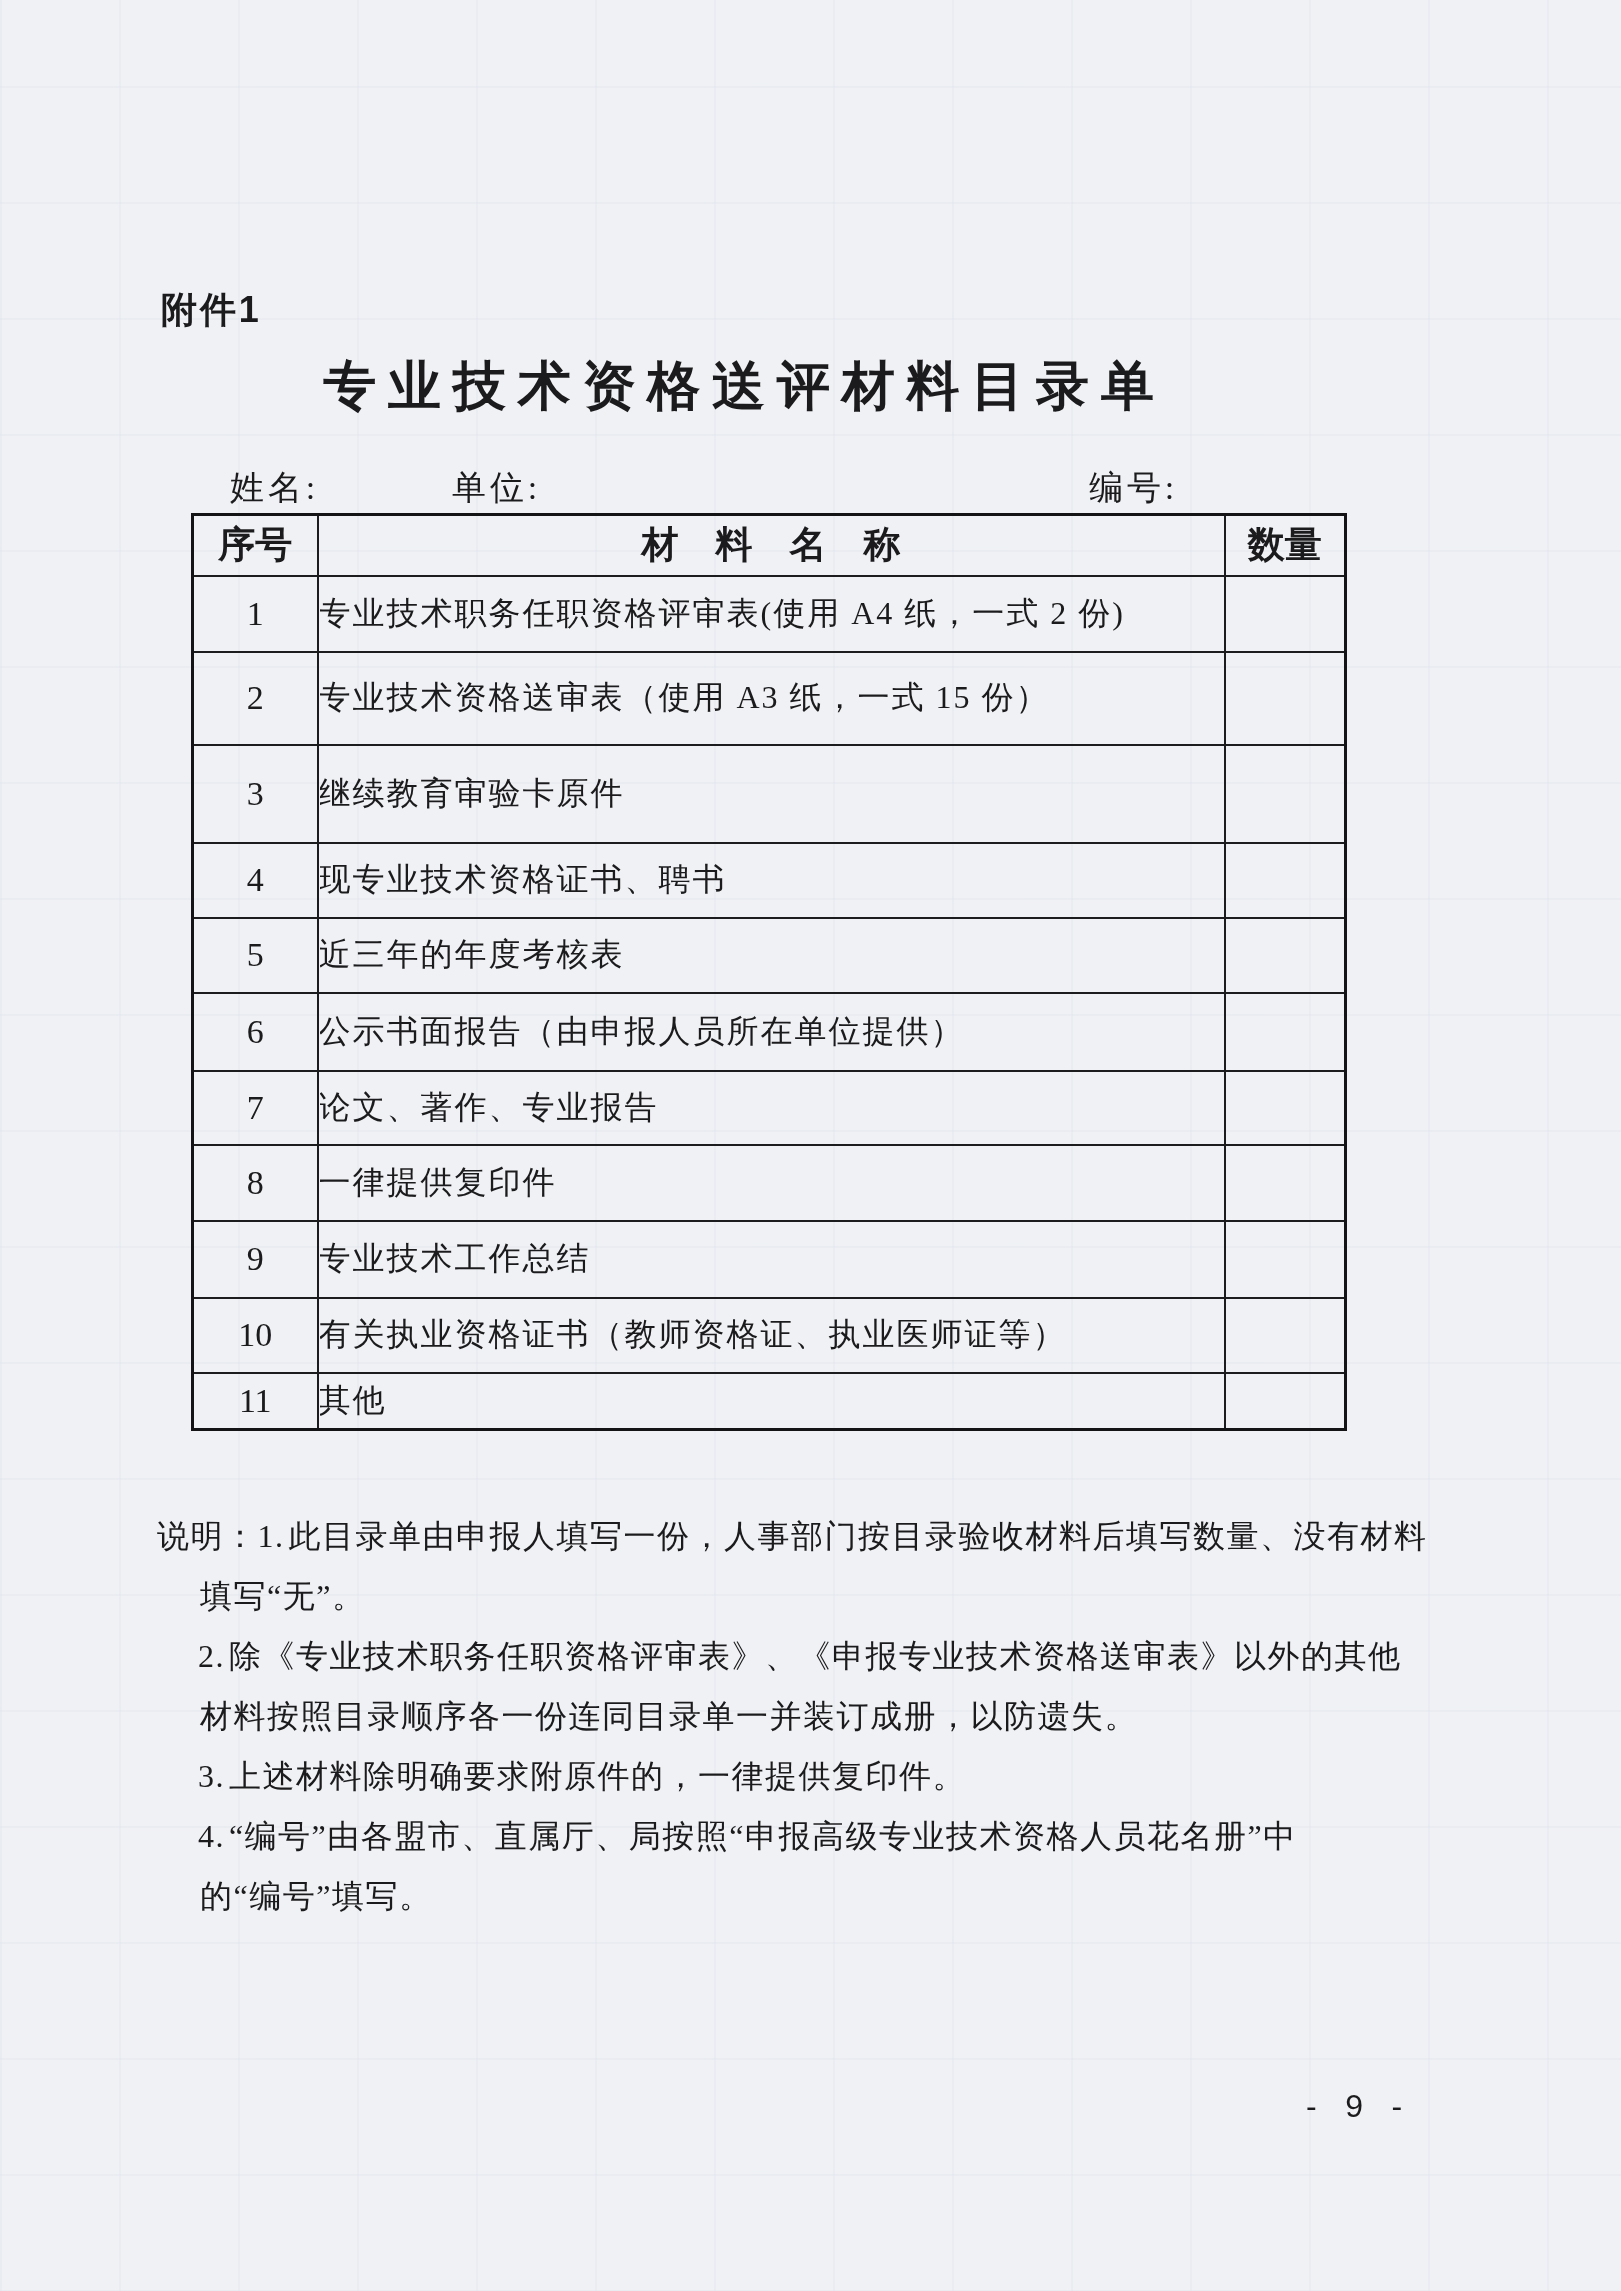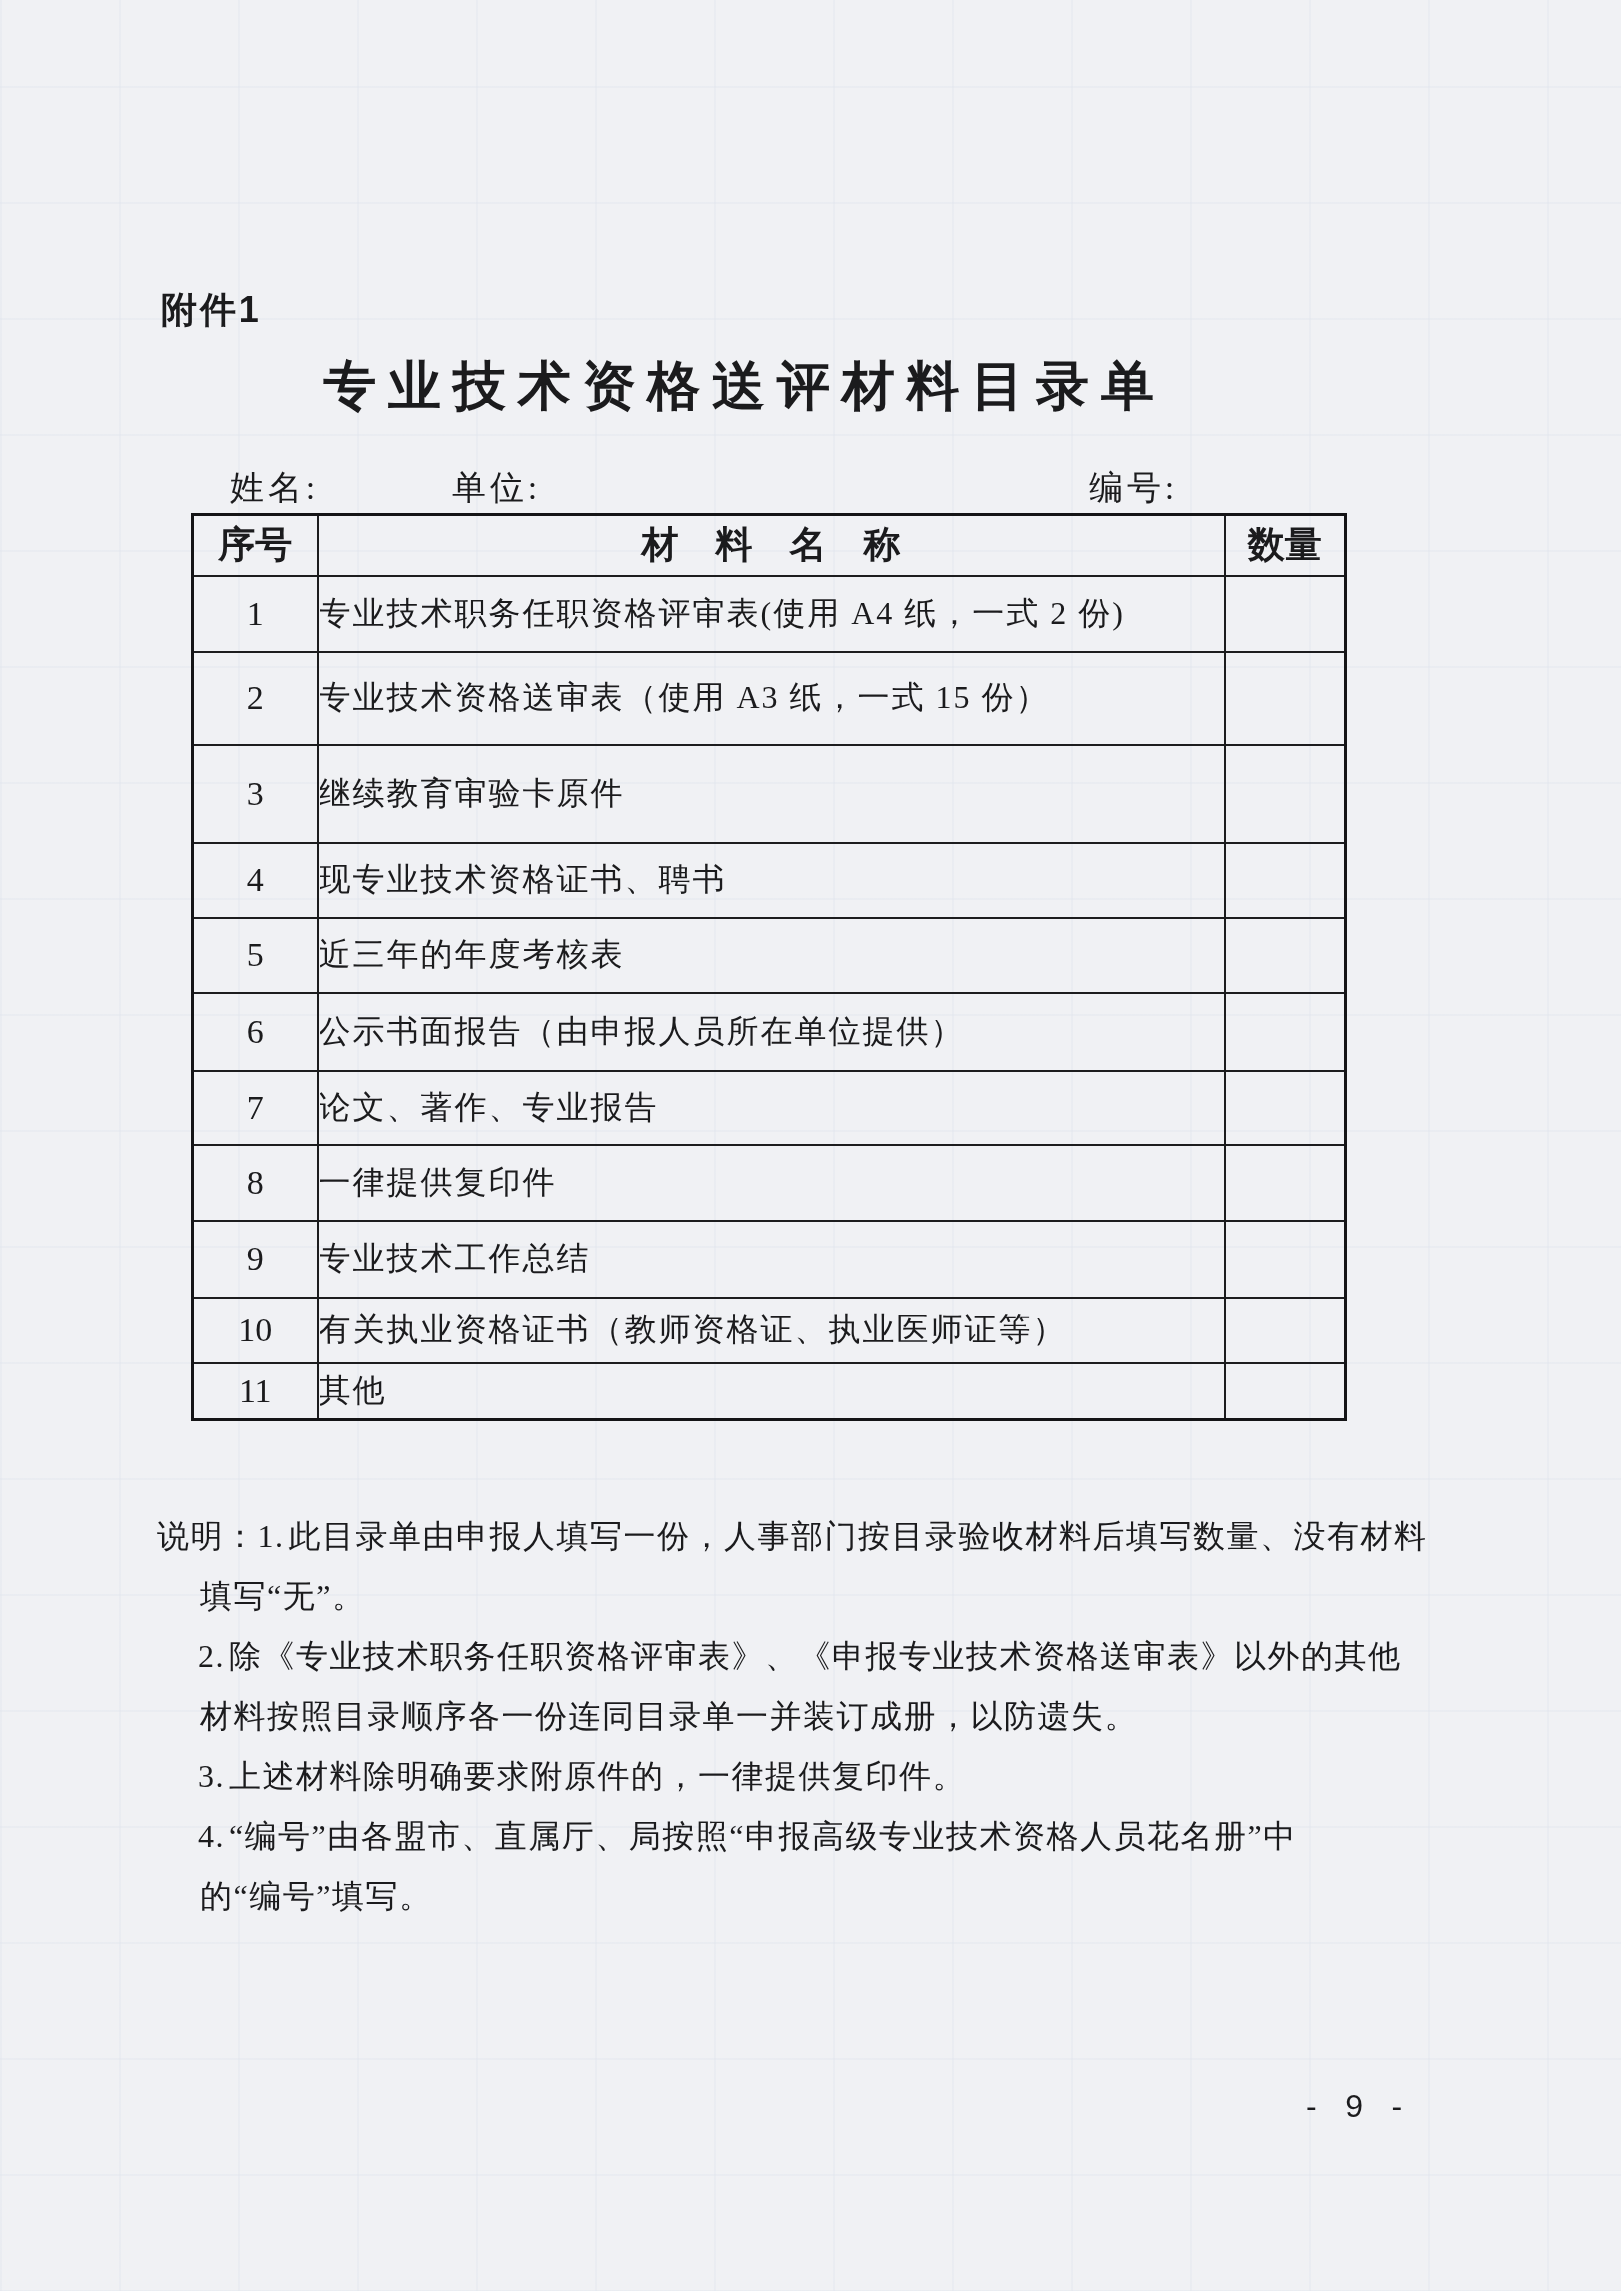--- a/index.html
+++ b/index.html
@@ -97,21 +97,21 @@
   td.cell-quantity { }
   tbody tr:nth-child(1)  { height: 76px; }
   tbody tr:nth-child(2)  { height: 93px; }
   tbody tr:nth-child(3)  { height: 98px; }
   tbody tr:nth-child(4)  { height: 75px; }
   tbody tr:nth-child(5)  { height: 75px; }
   tbody tr:nth-child(6)  { height: 78px; }
   tbody tr:nth-child(7)  { height: 74px; }
   tbody tr:nth-child(8)  { height: 76px; }
   tbody tr:nth-child(9)  { height: 77px; }
-  tbody tr:nth-child(10) { height: 65px; }
+  tbody tr:nth-child(10) { height: 75px; }
   tbody tr:nth-child(11) { height: 57px; }
 
   .notes {
     position: absolute;
     left: 157px;
     top: 1506px;
     width: 1274px;
     font-size: 32px;
     letter-spacing: 1.5px;
     line-height: 60px;

